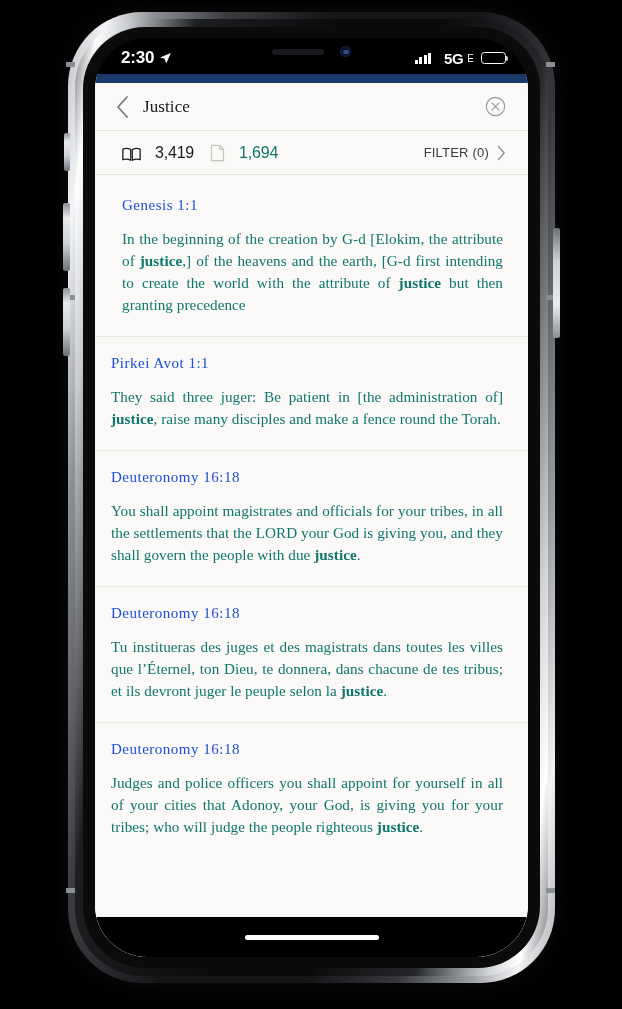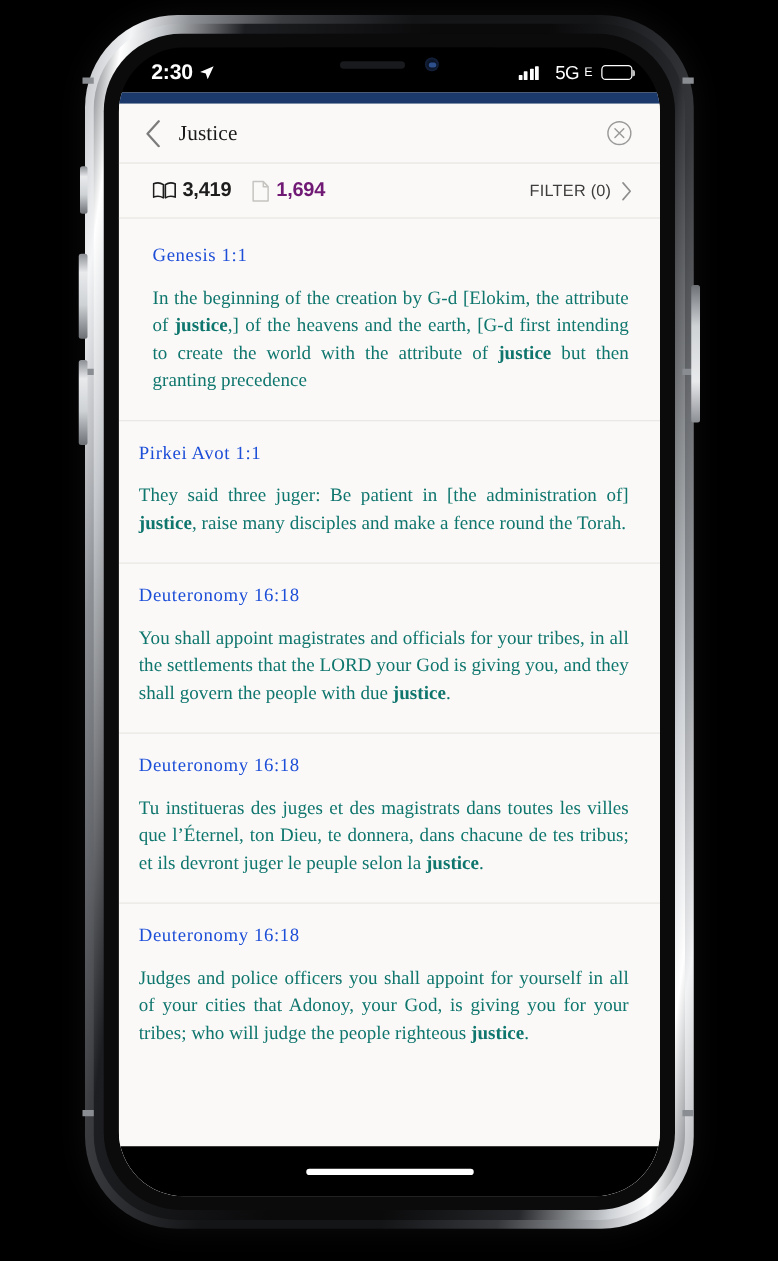--- a/index.html
+++ b/index.html
@@ -153,21 +153,21 @@
     align-items: center;
     gap: 3px;
     padding-top: 4px;
   }
   .bars { display: flex; align-items: flex-end; gap: 1.5px; height: 11px; }
   .bars i { display:block; width: 3px; background: #fff; border-radius: 0.5px; }
   .bars i:nth-child(1){ height: 4px; }
   .bars i:nth-child(2){ height: 6.5px; }
   .bars i:nth-child(3){ height: 9px; }
   .bars i:nth-child(4){ height: 11px; }
-  .net-5g { font-size: 15px; font-weight: 400; letter-spacing: -0.4px; margin-left: 10px;}
+  .net-5g { font-size: 15px; font-weight: 700; letter-spacing: -0.4px; margin-left: 10px;}
   .net-e  { font-size: 10px; font-weight: 500; margin-left: 1px; }
   .battery {
     width: 25px; height: 12px;
     border: 1.6px solid #fff;
     border-radius: 3.5px;
     position: relative;
     margin-left: 4px;
     box-sizing: border-box;
     padding: 1.4px;
   }
@@ -235,31 +235,30 @@
     flex: 0 0 auto;
     display: flex;
     align-items: center;
     padding: 0 22px 0 27px;
     box-sizing: border-box;
     border-bottom: 1px solid #e6e4e0;
     background: #faf9f7;
   }
   .count-group {
     display: flex;
-    align-items: center;
-    gap: 5px;
-    font-weight: bold;
+    align-items: flex-end;
+    gap: 14px;
   }
   .count-group + .count-group { margin-left: 16px; }
   .count-num {
     font-size: 16px;
     color: #1d1d1d;
     letter-spacing: -0.2px;
   }
-  .count-num.muted { color: #701a75; }
+  .count-num.muted { color: #0f766e; }
   .filter-wrap {
     margin-left: auto;
     display: flex;
     align-items: center;
     gap: 8px;
     cursor: pointer;
   }
   .filter-label {
     font-size: 13px;
     color: #3d3d3d;

